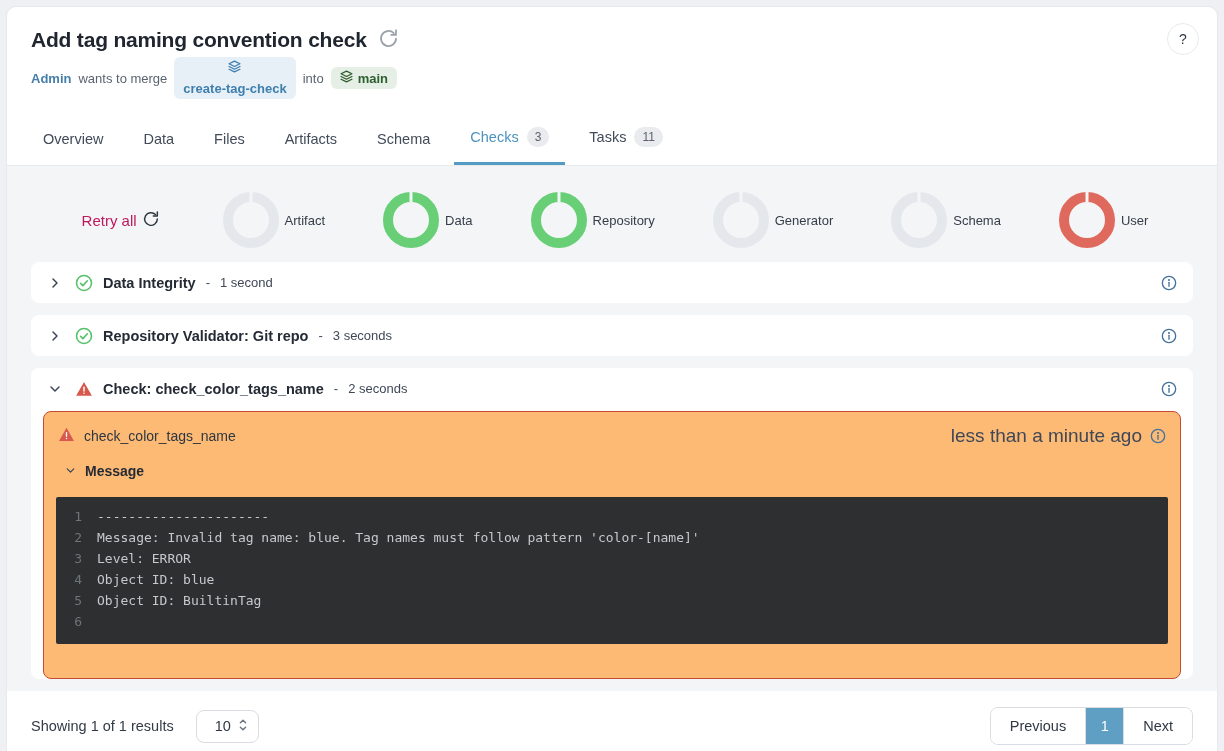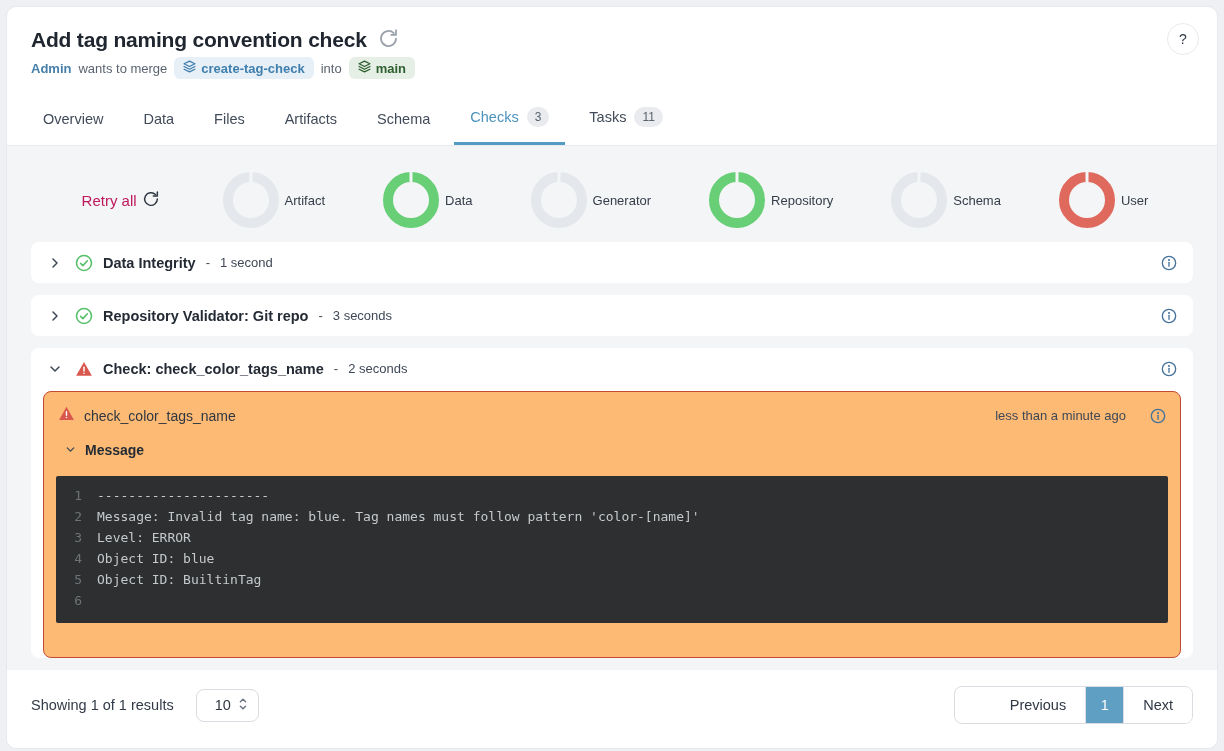--- a/index.html
+++ b/index.html
@@ -9,21 +9,21 @@
 
   
   .pr-header { padding:20px 24px 0 24px; position:relative; }
   .title-row { display:flex; align-items:center; gap:10px; }
   .pr-title { font-size:21px; font-weight:700; color:#20262f; margin:0; letter-spacing:-0.2px; }
   .refresh-btn { background:none; border:none; cursor:pointer; padding:2px; display:flex; }
   .help-btn { position:absolute; right:18px; top:16px; width:32px; height:32px; border-radius:50%; border:1px solid #e8eaec; background:#fff; color:#2f3844; font-size:14px; cursor:pointer; }
   .subtitle-row { margin-top:4px; display:flex; align-items:center; gap:7px; font-size:13px; color:#5a6470; }
   .author-link { color:#457fa9; font-weight:700; text-decoration:none; }
   .branch-badge { display:inline-flex; align-items:center; gap:5px; padding:3px 9px; border-radius:6px; font-size:13px; font-weight:700; }
-  .branch-badge.blue { background:#e7eff7; color:#3f7fae; }
+  .branch-badge.blue { background:#e7eff7; color:#3f7fae;flex-direction:column; }
   .branch-badge.green { background:#e6efe5; color:#2d5e2f; }
 
   
   .tab-bar { display:flex; align-items:flex-end; gap:8px; padding:0 20px; margin-top:14px; border-bottom:1px solid #e8eaed; }
   .tab { display:flex; align-items:center; gap:8px; padding:14px 16px 15px 16px; font-size:14.5px; color:#414b59; cursor:pointer; border-bottom:3px solid transparent; }
   .tab.active { color:#4b93bd; border-bottom-color:#549bc4; }
   .tab-count { background:#e9ebee; color:#59636f; border-radius:999px; font-size:12px; padding:3px 8px; font-weight:400; }
 
   
   .checks-area { background:#f4f5f7; flex:1; padding-bottom:0; }
@@ -42,33 +42,33 @@
   .check-title { font-size:14.5px; font-weight:700; color:#242b35; }
   .check-dash { margin:0 10px; color:#3f4856; font-size:13px; }
   .check-duration { font-size:13px; color:#3f4856; }
   .row-spacer { flex:1; }
   .info-icon { display:flex; cursor:pointer; }
 
   
   .error-panel { margin:2px 12px 12px 12px; border:1.5px solid #c54a32; border-radius:8px; background:#fdba74; overflow:hidden; }
   .error-head { display:flex; align-items:center; padding:13px 14px 10px 14px; }
   .error-name { font-size:14px; color:#2e3640; margin-left:9px; }
-  .error-time { font-size:13px; color:#3f4856; margin-right:24px; }
+  .error-time { font-size:19px; color:#3f4856; margin-right:8px; }
   .message-row { display:flex; align-items:flex-start; gap:8px; padding:6px 14px 8px 20px; cursor:pointer; }
   .message-label { font-size:14px; font-weight:700; color:#242b35; }
   .code-block { margin:8px 12px 34px 12px; background:#2d2f31; border-radius:2px; padding:9px 14px 12px 10px; font-family:"DejaVu Sans Mono", monospace; font-size:13px; line-height:21px; }
   .code-line { display:flex; white-space:pre; }
   .line-num { width:16px; text-align:right; color:#6e7476; margin-right:15px; flex:none; }
   .line-text { color:#c5c9cb; }
 
   
   .results-footer { background:#fff; display:flex; align-items:center; padding:16px 24px 24px 24px; border-radius:0 0 10px 10px; }
   .results-text { font-size:14.5px; color:#323b47; }
   .page-size-select { display:flex; align-items:center; gap:7px; border:1px solid #d9dce1; border-radius:8px; padding:7px 10px 7px 18px; margin-left:22px; background:#fff; cursor:pointer; font-size:14.5px; color:#2f3844; }
-  .pagination { margin-left:auto; display:flex; border:1px solid #d9dce1; border-radius:8px; overflow:hidden;padding-left:36px; }
+  .pagination { margin-left:auto; display:flex; border:1px solid #d9dce1; border-radius:8px; overflow:hidden; }
   .page-btn { background:#fff; border:none; font-size:14.5px; color:#2f3844; padding:0 19px; height:36px; cursor:pointer; }
   .page-btn + .page-btn { border-left:1px solid #d9dce1; }
   .page-btn.current { background:#5e9fc3; color:#fff; width:38px; padding:0; }
 </style>
 </head>
 <body>
 
 <div class="page-card">
 
   <div class="pr-header">
@@ -151,26 +151,26 @@
       </button>
       <div class="donut-group">
         <div class="donut" style="border-color: rgb(228, 231, 235);"></div>
         <div class="donut-label">Artifact</div>
       </div>
       <div class="donut-group">
         <div class="donut" style="border-color: rgb(104, 207, 119);"></div>
         <div class="donut-label">Data</div>
       </div>
       <div class="donut-group">
+        <div class="donut" style="border-color: rgb(104, 207, 119);"></div>
+        <div class="donut-label">Repository</div>
+      </div>
+      <div class="donut-group">
         <div class="donut" style="border-color: rgb(228, 231, 235);"></div>
         <div class="donut-label">Generator</div>
-      </div>
-      <div class="donut-group">
-        <div class="donut" style="border-color: rgb(104, 207, 119);"></div>
-        <div class="donut-label">Repository</div>
       </div>
       <div class="donut-group">
         <div class="donut" style="border-color: rgb(228, 231, 235);"></div>
         <div class="donut-label">Schema</div>
       </div>
       <div class="donut-group">
         <div class="donut" style="border-color: rgb(224, 105, 93);"></div>
         <div class="donut-label">User</div>
       </div>
     </div>

